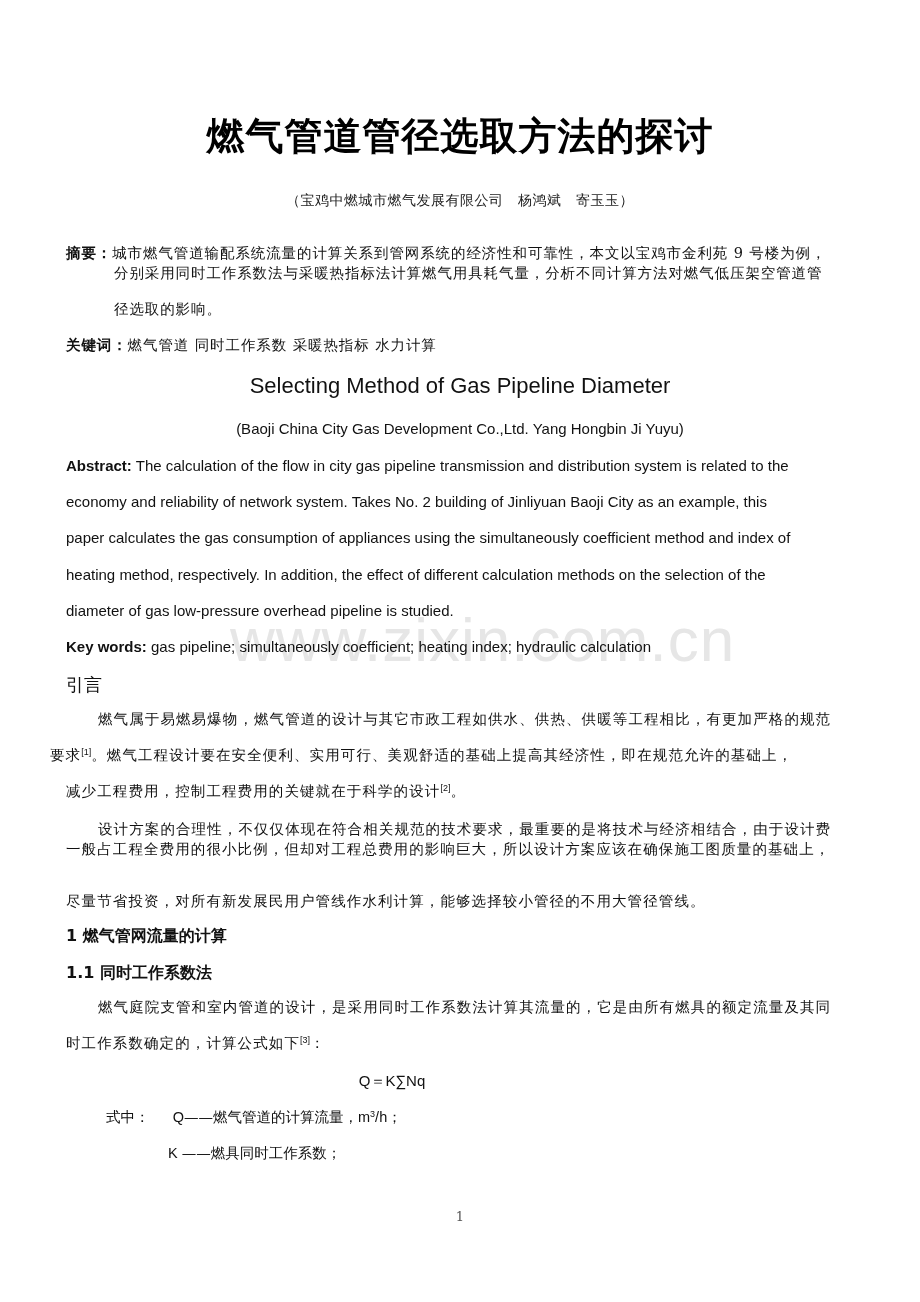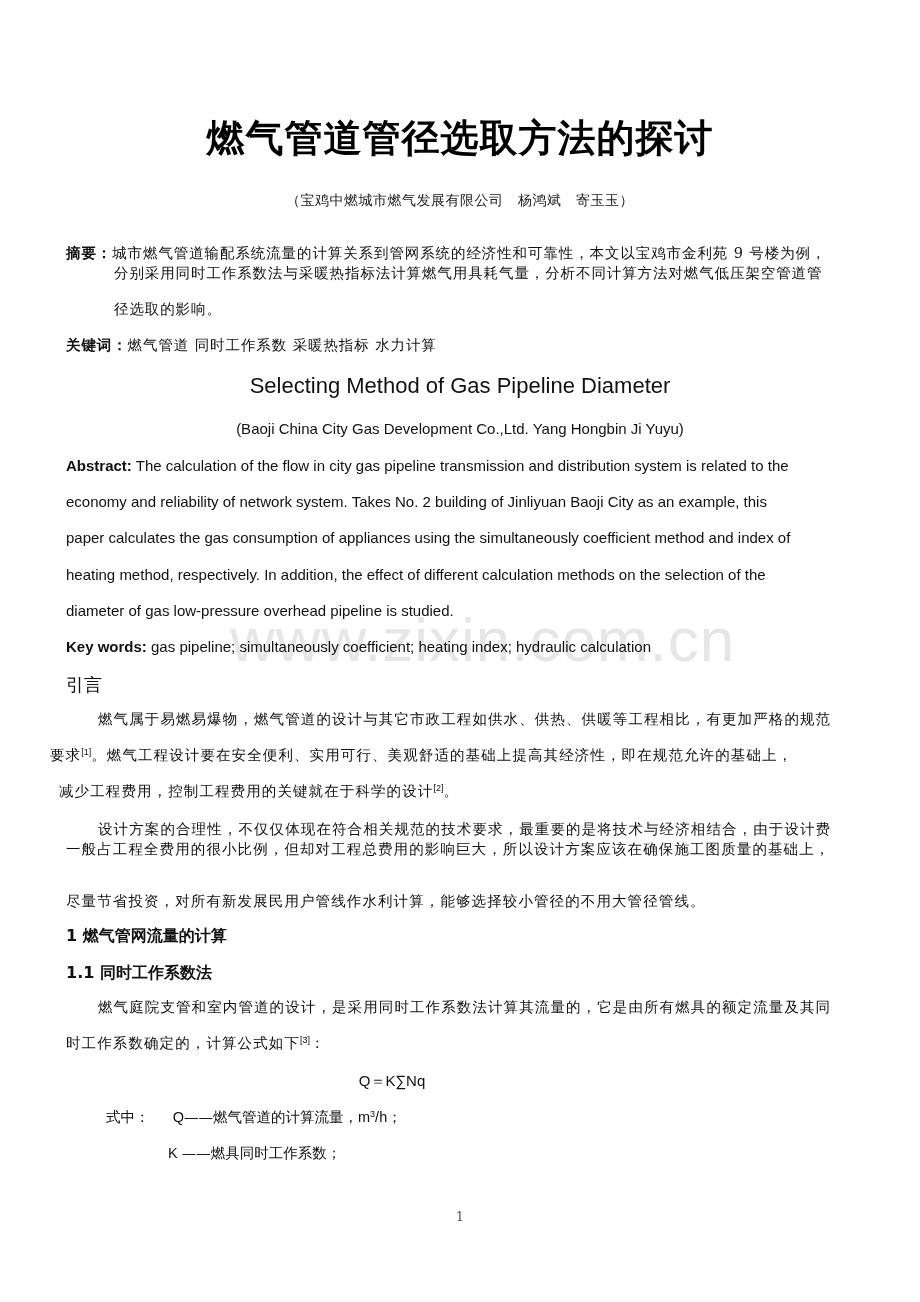--- a/index.html
+++ b/index.html
@@ -18,21 +18,21 @@
       position: absolute;
       left: 0; top: 0;
       width: 920px;
       height: 1302px;
     }
     .abs { position: absolute; white-space: nowrap; }
 
     .title {
       left: 0; width: 920px; top: 118px;
       text-align: center;
-      font-family: Liberation Serif, serif;
+      font-family: Liberation Mono, monospace;
       font-size: 38px;
       font-weight: bold;
       letter-spacing: 1px;
       line-height: 1.1;
     }
     .affil-cn {
       left: 0; width: 920px; top: 192px;
       text-align: center;
       font-size: 14px;
       color: #222;
@@ -166,21 +166,21 @@
   <div class="abs en-line z1" style="top:638px;">
     <b>Key words:</b><span> gas pipeline; simultaneously coefficient; heating index; hydraulic calculation</span>
   </div>
 
   <div class="abs heading-intro z1">引言</div>
 
   <div class="abs body-line z1" style="left:98px; top:710px;">燃气属于易燃易爆物，燃气管道的设计与其它市政工程如供水、供热、供暖等工程相比，有更加严格的规范</div>
   <div class="abs body-line z1" style="left:50px; top:746px;">
     <span>要求</span><sup>[1]</sup><span>。燃气工程设计要在安全便利、实用可行、美观舒适的基础上提高其经济性，即在规范允许的基础上，</span>
   </div>
-  <div class="abs body-line z1" style="left:59px; top:782px;text-align:right;">
+  <div class="abs body-line z1" style="left:66px; top:782px;text-align:right;">
     <span>减少工程费用，控制工程费用的关键就在于科学的设计</span><sup>[2]</sup><span>。</span>
   </div>
 
   <div class="abs body-line z1" style="left:98px; top:820px;">设计方案的合理性，不仅仅体现在符合相关规范的技术要求，最重要的是将技术与经济相结合，由于设计费</div>
   <div class="abs body-line z1" style="left:66px; top:840px;">一般占工程全费用的很小比例，但却对工程总费用的影响巨大，所以设计方案应该在确保施工图质量的基础上，</div>
   <div class="abs body-line z1" style="left:66px; top:892px;">尽量节省投资，对所有新发展民用户管线作水利计算，能够选择较小管径的不用大管径管线。</div>
 
   <div class="abs h1 z1">1  燃气管网流量的计算</div>
   <div class="abs h2 z1">1.1  同时工作系数法</div>
 

